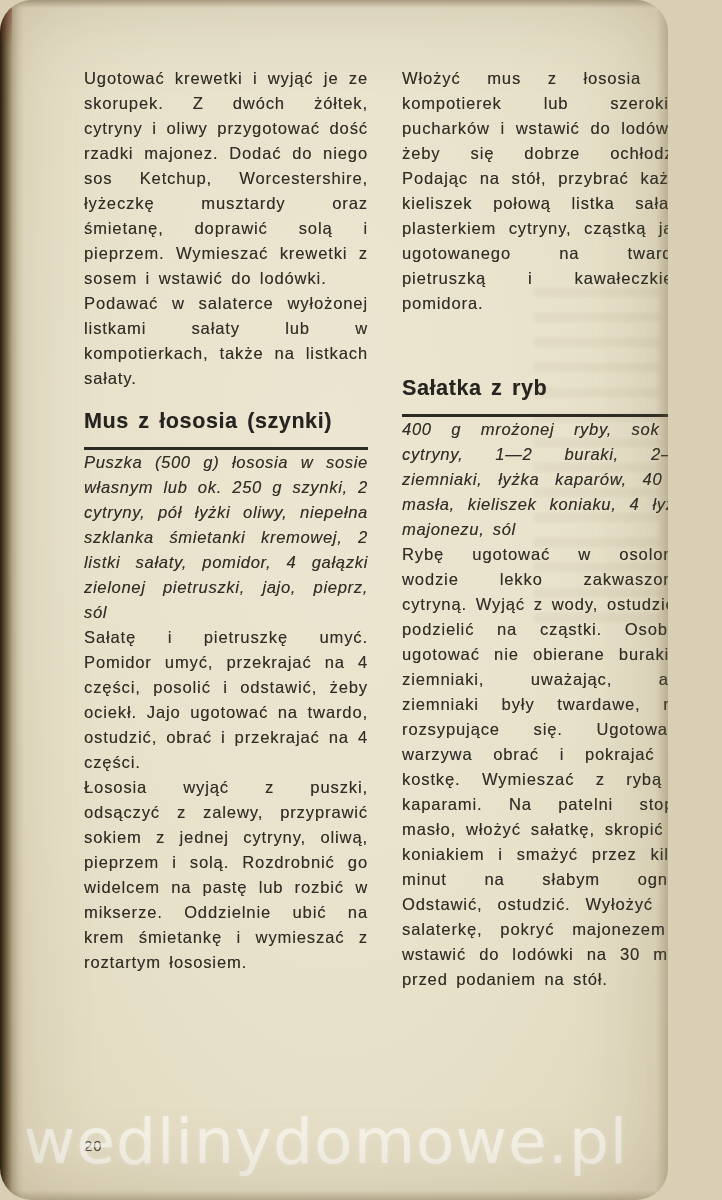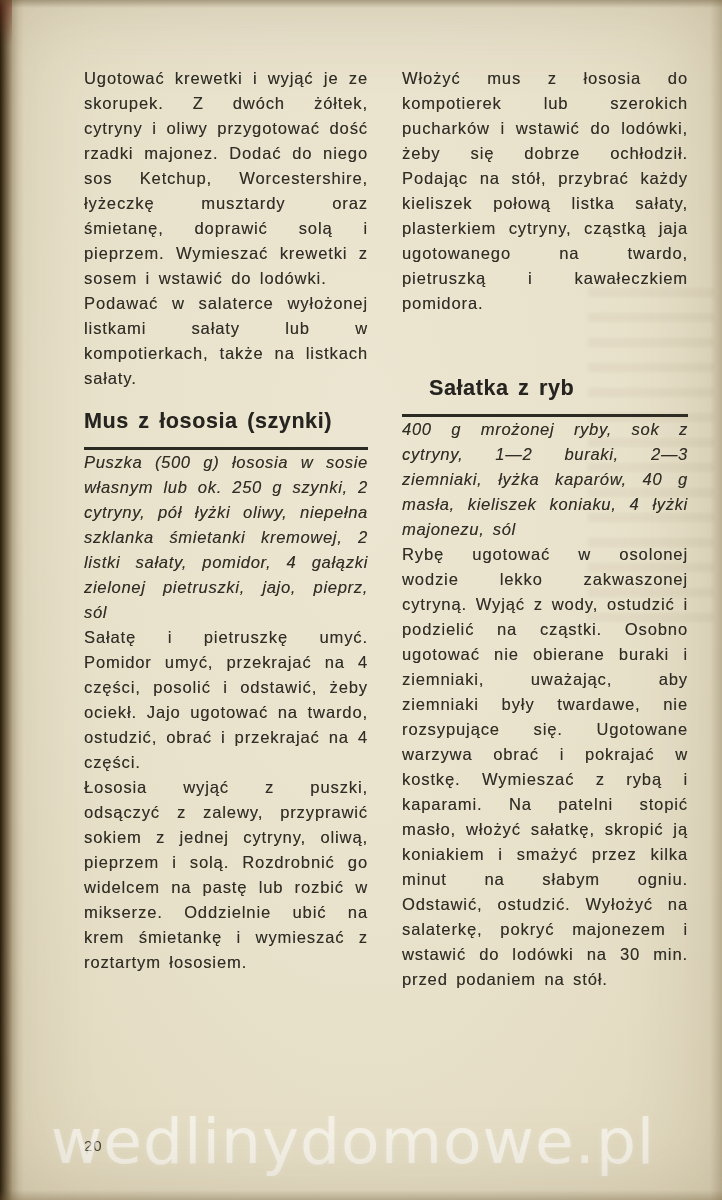--- a/index.html
+++ b/index.html
@@ -2,26 +2,27 @@
 <html lang="pl"><head>
 <meta charset="utf-8">
 <style>
   html, body {
     margin: 0;
     padding: 0;
     background: #d8cfb4;
   }
   .page {
     position: relative;
-    width: 722px;
+    width: 668px;
     height: 1200px;
     overflow: hidden;
     background: radial-gradient(ellipse at 50% 38%, #ece5d1 0%, #e8e1ca 55%, #ded5ba 100%);
     font-family: "Liberation Sans", "DejaVu Sans", sans-serif;
     color: #2f2d26;
+    border-radius: 32px;
   }
   .content {
     position: absolute;
     top: 66px;
     left: 84px;
     display: flex;
     gap: 34px;
   }
   .col {
     font-size: 16.5px;
@@ -53,21 +54,21 @@
   .ingredients {
     font-style: italic;
     letter-spacing: 0.7px;
   }
   
   .l-heading   { margin-top: 16px; }
   .l-para2     { margin-top: 4px;  }
   .l-ingredients { margin-top: 42px; }
   .l-para3     { margin-top: 24px; }
   .l-para4     { margin-top: 8px;  }
-  .r-heading   { margin-top: 58px; margin-left: 27px; }
+  .r-heading   { margin-top: 58px; }
   .r-ingredients { margin-top: 24px; }
   .r-para2     { margin-top: 24px; }
 
   .page-number {
     position: absolute;
     left: 84px;
     bottom: 46px;
     font-size: 15px;
     letter-spacing: 1px;
     color: #3a382e;

